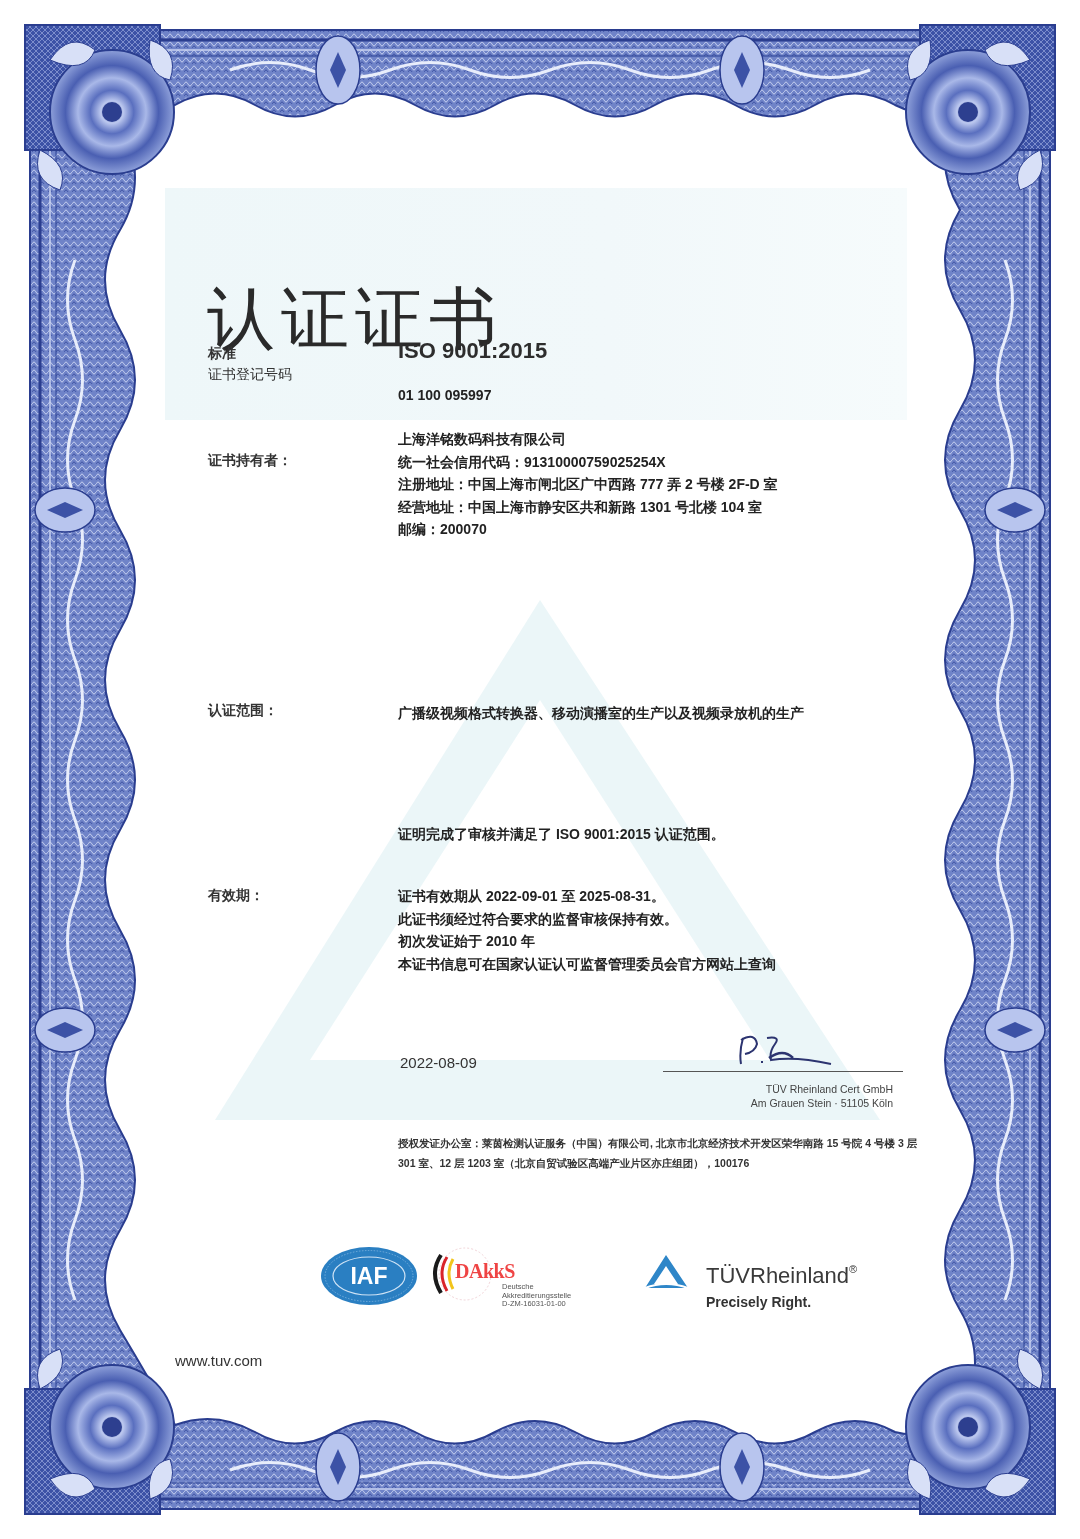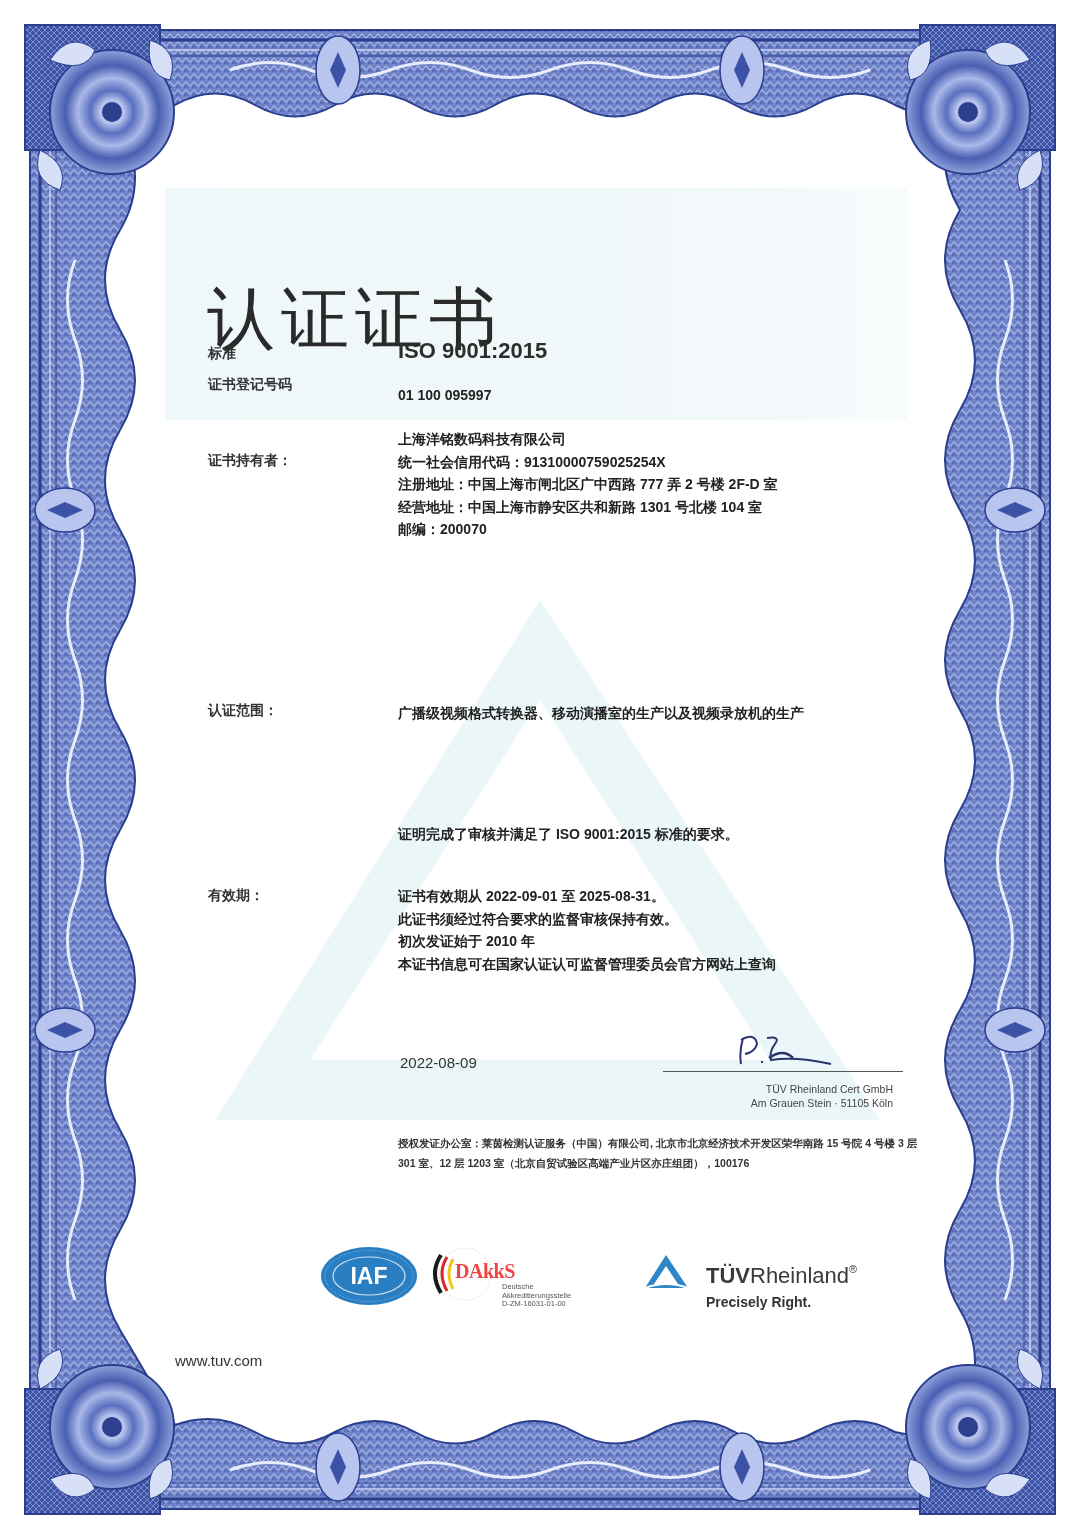--- a/index.html
+++ b/index.html
@@ -54,21 +54,21 @@
     font-size: 10.5px; color: #333; line-height: 20px; font-weight: bold;
   }
 
   .footer-url { position: absolute; left: 175px; top: 1352px; font-size: 15px; color: #333; }
   .iaf { position: absolute; left: 320px; top: 1246px; }
   .dakks { position: absolute; left: 425px; top: 1243px; }
   .dakks-name { position: absolute; left: 455px; top: 1260px; font-family: "Liberation Serif", serif; font-size: 20px; font-weight: bold; color: #ef4444; letter-spacing: -0.5px; }
   .dakks-sub { position: absolute; left: 502px; top: 1283px; font-size: 7.5px; color: #555; line-height: 8.5px; }
   .tuv-logo { position: absolute; left: 642px; top: 1252px; }
   .tuv-name { position: absolute; left: 706px; top: 1263px; font-size: 22px; color: #3a3a3a; }
-  .tuv-name b { font-weight: bold; }
+  .tuv-name b { font-weight: normal; }
   .tuv-name sup { font-size: 11px; vertical-align: 10px; }
   .tuv-slogan { position: absolute; left: 706px; top: 1294px; font-size: 14px; font-weight: bold; color: #333; }
 </style>
 </head>
 <body>
 
 <div class="frame">
   <svg width="1080" height="1539" viewBox="0 0 1080 1539">
     <defs>
       <pattern id="guil" width="8" height="8" patternUnits="userSpaceOnUse">
@@ -158,36 +158,36 @@
 
 <svg class="watermark" width="1080" height="1539">
   <path d="M540 600 L880 1120 L215 1120 Z M540 700 L770 1060 L310 1060 Z" fill="#e9f5f7" fill-rule="evenodd" opacity="0.9"></path>
 </svg>
 
 <h1 class="title">认证证书</h1>
 
 <div class="lbl" style="top:345px">标准</div>
 <div class="val std-val">ISO 9001:2015</div>
 
-<div class="lbl" style="top:376px; font-weight:bold">证书登记号码</div>
+<div class="lbl" style="top:366px; font-weight:normal">证书登记号码</div>
 <div class="val reg-val">01 100 095997</div>
 
 <div class="lbl" style="top:452px">证书持有者：</div>
 <div class="val holder">
   <div>上海洋铭数码科技有限公司</div>
   <div>统一社会信用代码：91310000759025254X</div>
   <div>注册地址：中国上海市闸北区广中西路 777 弄 2 号楼 2F-D 室</div>
   <div>经营地址：中国上海市静安区共和新路 1301 号北楼 104 室</div>
   <div>邮编：200070</div>
 </div>
 
 <div class="lbl scope-lbl">认证范围：</div>
 <div class="val scope-val">广播级视频格式转换器、移动演播室的生产以及视频录放机的生产</div>
 
-<div class="val cert-stmt">证明完成了审核并满足了 ISO 9001:2015 标准的要求。</div>
+<div class="val cert-stmt">证明完成了审核并满足了 ISO 9001:2015 认证范围。</div>
 
 <div class="lbl valid-lbl">有效期：</div>
 <div class="val valid">
   <div>证书有效期从 2022-09-01 至 2025-08-31。</div>
   <div>此证书须经过符合要求的监督审核保持有效。</div>
   <div>初次发证始于 2010 年</div>
   <div>本证书信息可在国家认证认可监督管理委员会官方网站上查询</div>
 </div>
 
 <div class="issue-date">2022-08-09</div>

